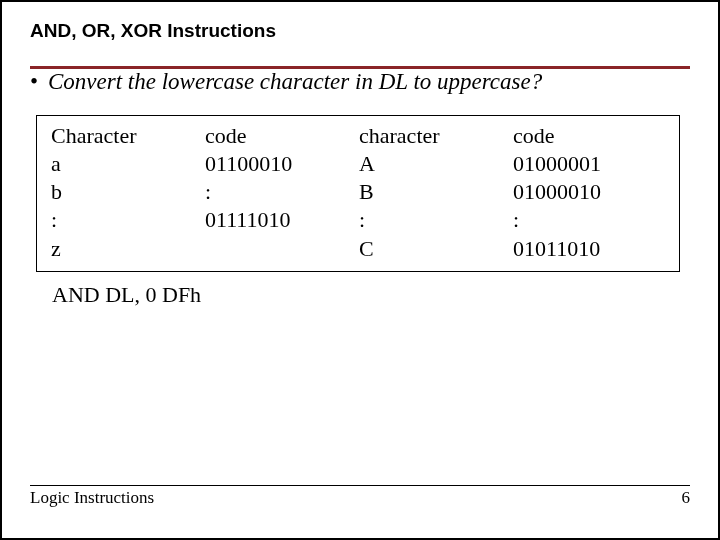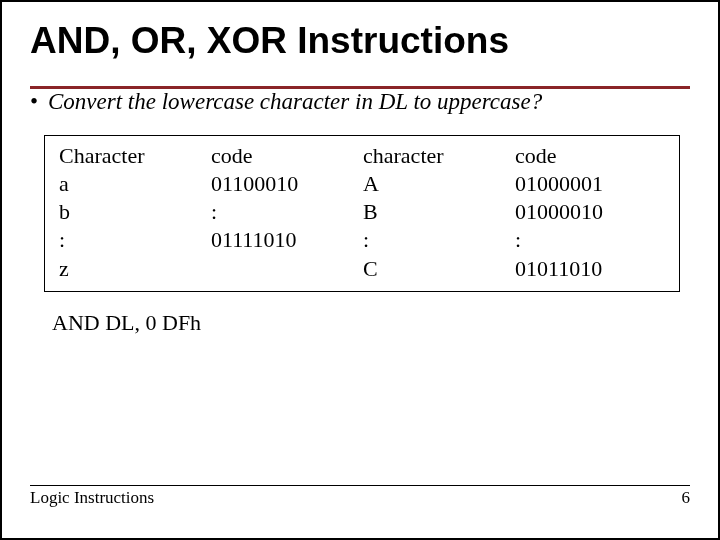--- a/index.html
+++ b/index.html
@@ -15,21 +15,21 @@
     border: 2px solid #000;
     background: #fff;
     position: relative;
   }
   .content {
     padding: 18px 28px 0 28px;
   }
   .title {
     font-family: Arial, "Helvetica Neue", Helvetica, sans-serif;
     font-weight: 700;
-    font-size: 37px;
+    font-size: 19px;
     color: #000;
     padding-bottom: 6px;
     margin-bottom: 18px;
   }
   .title-rule {
     height: 3px;
     width: 100%;
     background: #8a2428;
     margin-top: 2px;
   }
@@ -42,34 +42,34 @@
     margin-bottom: 20px;
   }
   .bullet-row .dot {
     font-style: normal;
     width: 18px;
     flex: 0 0 18px;
     text-align: left;
   }
   .tablebox {
     border: 1px solid #000;
-    margin: 0 10px 0 14px;
+    margin: 0 10px 0 6px;
     padding: 6px 12px 8px 14px;
   }
   .cols {
     display: flex;
     width: 100%;
     font-size: 22px;
     line-height: 1.28;
   }
   .col { flex: 1 1 0; }
   .col-hdr { }
   .and-line {
     font-size: 22px;
-    margin: 18px 0 0 22px;
+    margin: 10px 0 0 22px;
   }
   .footer {
     position: absolute;
     left: 0; right: 0; bottom: 18px;
     padding: 12px 28px;
   }
   .footer-rule {
     height: 1px;
     background: #000;
     margin-bottom: 2px;

